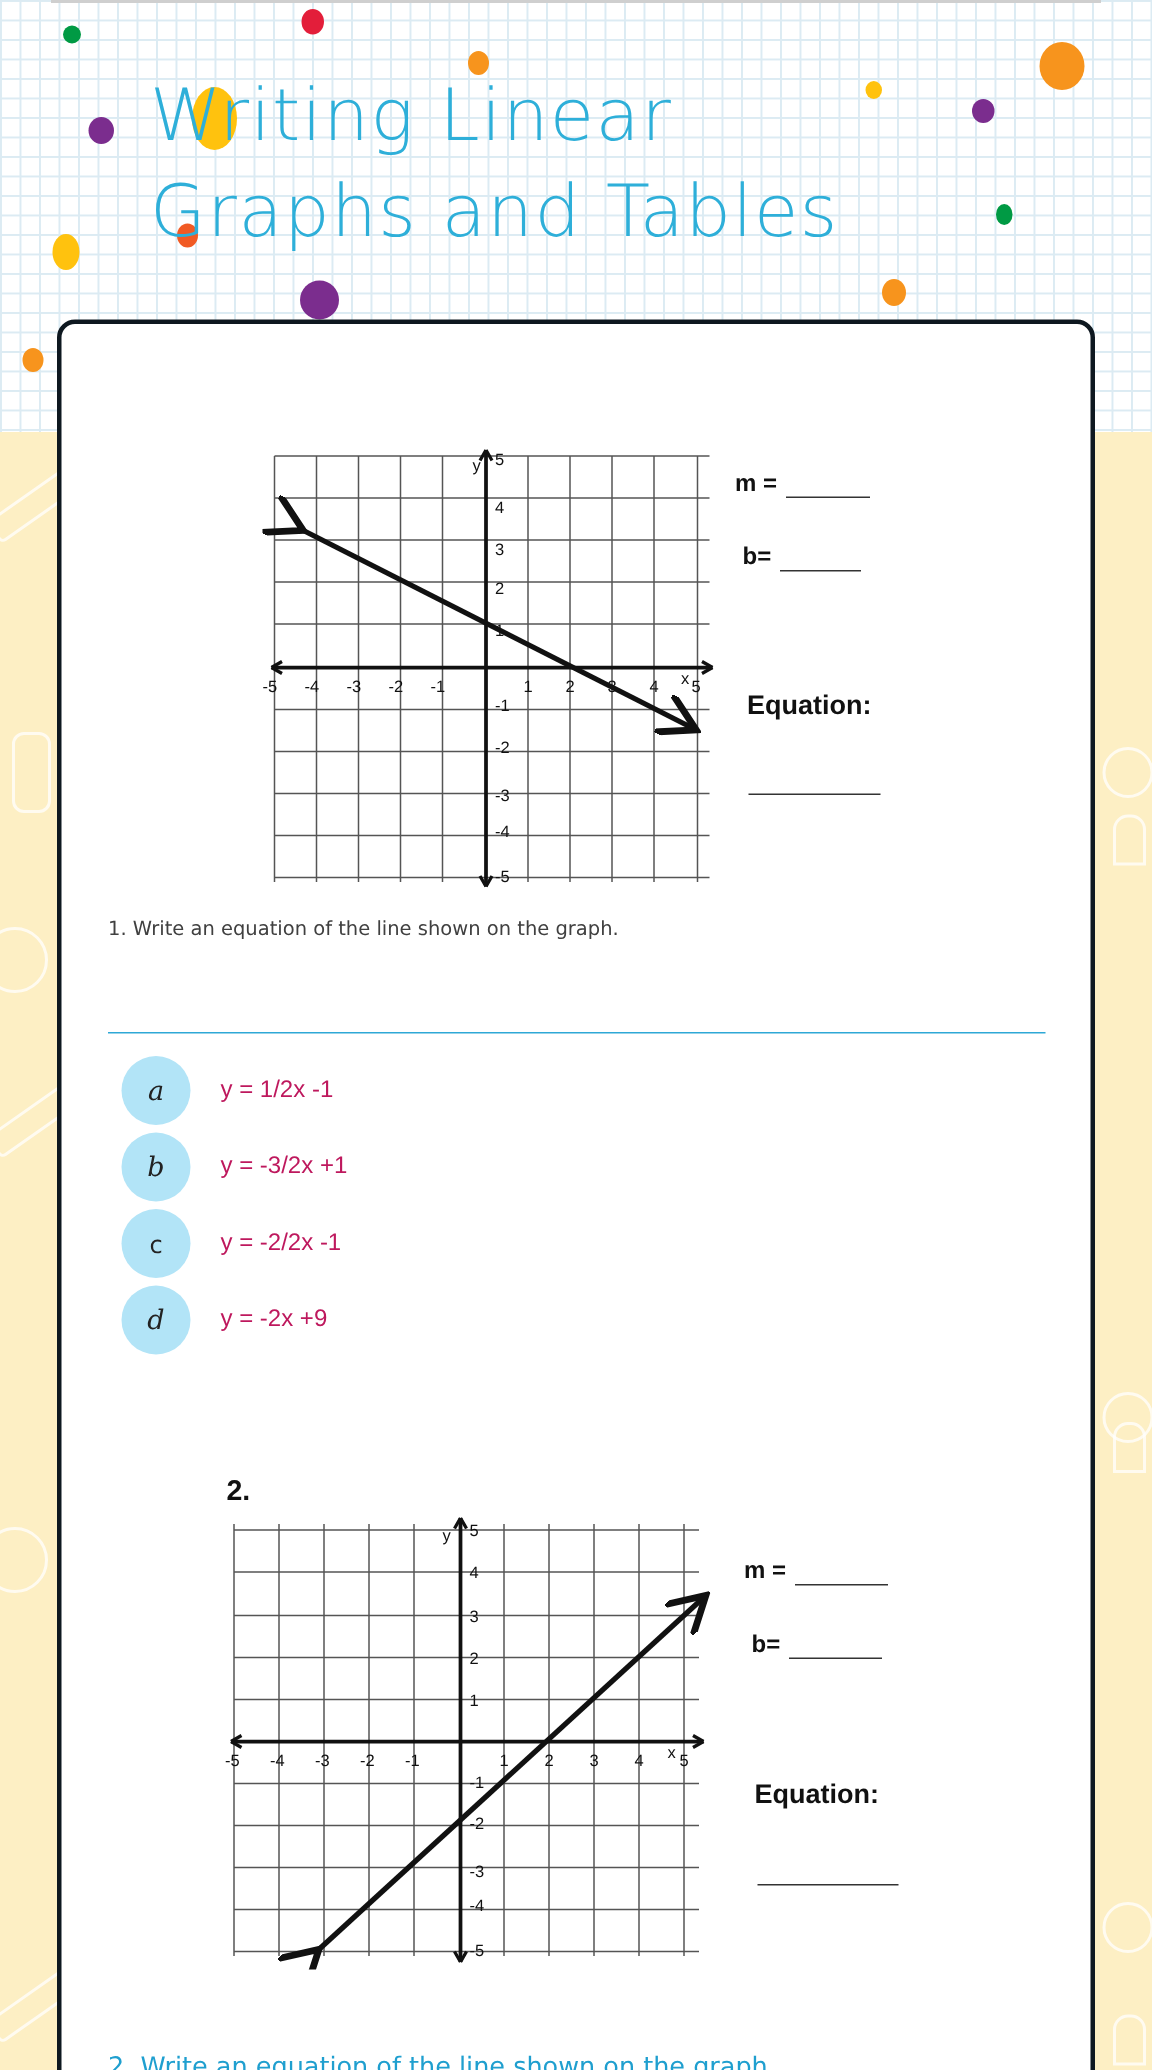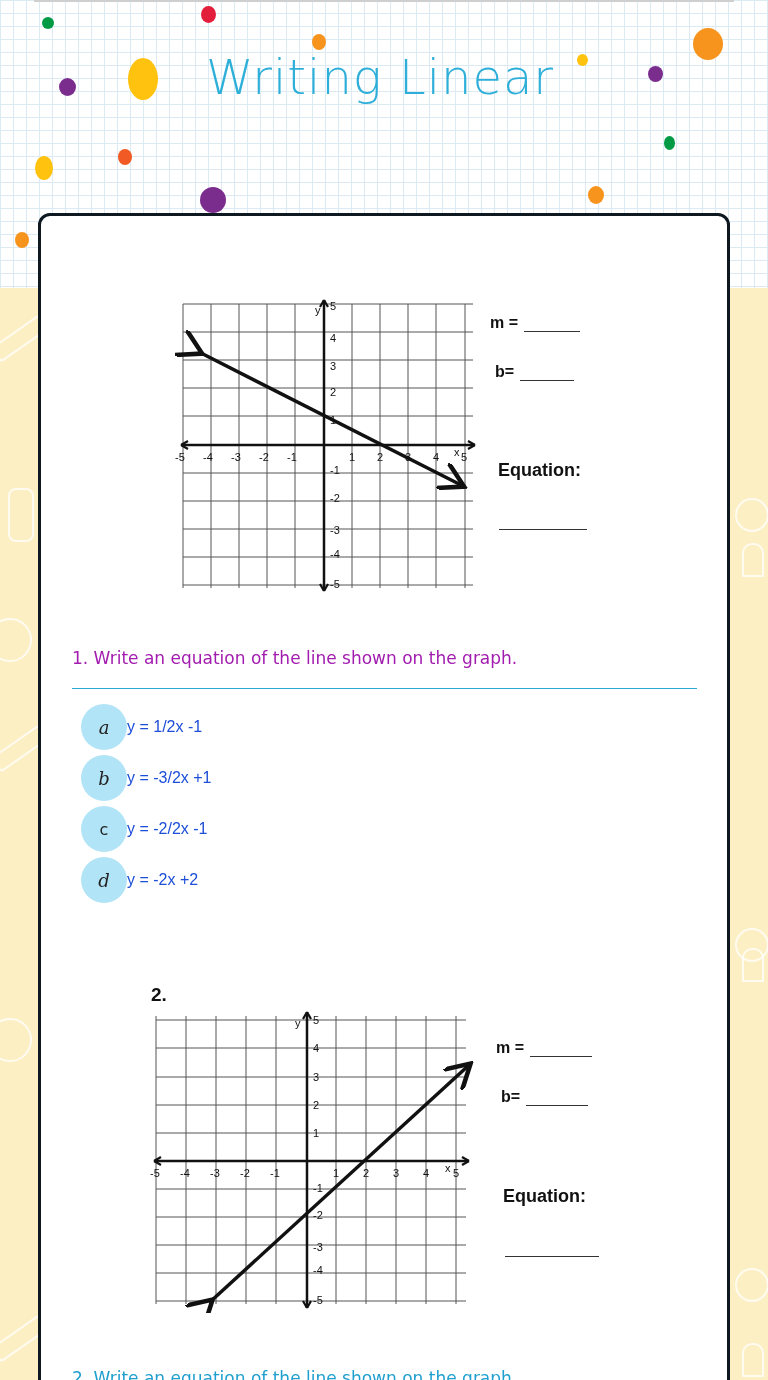--- a/index.html
+++ b/index.html
@@ -13,49 +13,49 @@
     background-color:#ffffff;
     background-image:
       linear-gradient(#dcebf3 1px, transparent 1px),
       linear-gradient(90deg, #dcebf3 1px, transparent 1px);
     background-size:13px 13px;
     overflow:hidden;
   }
   .topbar { position:absolute; left:34px; top:0; width:700px; height:2px; background:#cfcfcf; }
   .title {
     position:absolute; left:100px; top:45px; width:560px;
-    text-align:center; color:#2eafd9;
+    color:#2eafd9;
     font-family:"DejaVu Sans", sans-serif; font-weight:200;
     font-size:48px; line-height:64px; letter-spacing:1px;
   }
   .splat { position:absolute; border-radius:50%; }
   .cream-bg {
     position:absolute; left:0; top:288px; width:768px; height:1092px;
     background:#fdefc4;
   }
   .doodle { position:absolute; border:2px solid #fff; opacity:.75; }
   .card {
     position:absolute; left:38px; top:213px; width:686px; height:1200px;
     background:#fff; border:3px solid #0e1820; border-radius:12px;
   }
   .graph { position:absolute; }
   .side-label { position:absolute; font-family:"Liberation Sans", sans-serif; font-weight:bold; color:#111; }
   .blank { display:inline-block; border-bottom:1px solid #333; margin-left:6px; vertical-align:bottom; }
   .question {
-    position:absolute; left:72px; top:648px; width:620px;
-    color:#a21caf; font-family:"DejaVu Sans", sans-serif; font-size:17px;
+    position:absolute; left:72px; top:612px; width:620px;
+    color:#404040; font-family:"DejaVu Sans", sans-serif; font-size:13px;
   }
   .qline { position:absolute; left:72px; top:688px; width:625px; height:1px; background:#2ea8d6; }
   .choice { position:absolute; left:81px; height:46px; display:flex; align-items:center; cursor:pointer; }
   .badge {
     width:46px; height:46px; border-radius:50%; background:#b2e4f7;
     display:flex; align-items:center; justify-content:center;
     font-family:"DejaVu Serif", serif; font-style:italic; font-size:18px; color:#222;
   }
-  .choice-text { font-size:16px; color:#1d4ed8; }
+  .choice-text { margin-left:20px; font-size:16px; color:#be185d; }
   .q2num { position:absolute; left:151px; top:984px; font-weight:bold; font-size:19px; color:#111; }
   .q2text {
     position:absolute; left:72px; top:1368px; width:620px;
     color:#1f9fcf; font-family:"DejaVu Sans", sans-serif; font-size:17px; white-space:nowrap;
   }
 </style>
 </head>
 <body>
 
 <div class="header">
@@ -69,20 +69,21 @@
   <div class="splat" style="left:577px;top:54px;width:11px;height:12px;background:#ffc20e"></div>
   <div class="splat" style="left:648px;top:66px;width:15px;height:16px;background:#7b2d8e"></div>
   <div class="splat" style="left:118px;top:149px;width:14px;height:16px;background:#f15a24"></div>
   <div class="splat" style="left:35px;top:156px;width:18px;height:24px;background:#ffc20e"></div>
   <div class="splat" style="left:664px;top:136px;width:11px;height:14px;background:#009a44"></div>
   <div class="splat" style="left:15px;top:232px;width:14px;height:16px;background:#f7941d"></div>
   <div class="splat" style="left:200px;top:187px;width:26px;height:26px;background:#7b2d8e"></div>
   <div class="splat" style="left:588px;top:186px;width:16px;height:18px;background:#f7941d"></div>
   <div class="title">
     <div>Writing Linear</div>
+    <div>Graphs and Tables</div>
   </div>
 </div>
 
 <div class="cream-bg">
   <div class="doodle" style="left:-10px;top:40px;width:60px;height:14px;transform:rotate(-35deg);border-radius:4px"></div>
   <div class="doodle" style="left:8px;top:200px;width:22px;height:50px;border-radius:8px;border-width:2px"></div>
   <div class="doodle" style="left:-12px;top:330px;width:40px;height:40px;border-radius:50%"></div>
   <div class="doodle" style="left:-10px;top:450px;width:60px;height:14px;transform:rotate(-35deg);border-radius:4px"></div>
   <div class="doodle" style="left:-12px;top:730px;width:40px;height:40px;border-radius:50%"></div>
   <div class="doodle" style="left:-10px;top:1040px;width:60px;height:14px;transform:rotate(-35deg);border-radius:4px"></div>
@@ -174,21 +175,21 @@
 <div class="choice" style="top:755px">
   <div class="badge">b</div>
   <div class="choice-text">y = -3/2x +1</div>
 </div>
 <div class="choice" style="top:806px">
   <div class="badge" style="font-style:normal;font-family:'DejaVu Sans',sans-serif;font-size:16px">c</div>
   <div class="choice-text">y = -2/2x -1</div>
 </div>
 <div class="choice" style="top:857px">
   <div class="badge">d</div>
-  <div class="choice-text">y = -2x +2</div>
+  <div class="choice-text">y = -2x +9</div>
 </div>
 
 <div class="q2num">2.</div>
 
 <svg class="graph" style="left:148px;top:1008px" width="330" height="305" viewBox="0 0 330 305">
   <defs>
     <marker id="arr2" markerWidth="8" markerHeight="8" refX="6" refY="4" orient="auto" markerUnits="strokeWidth">
       <path d="M0,0 L7,4 L0,8" fill="none" stroke="#111" stroke-width="1.3"></path>
     </marker>
   </defs>

